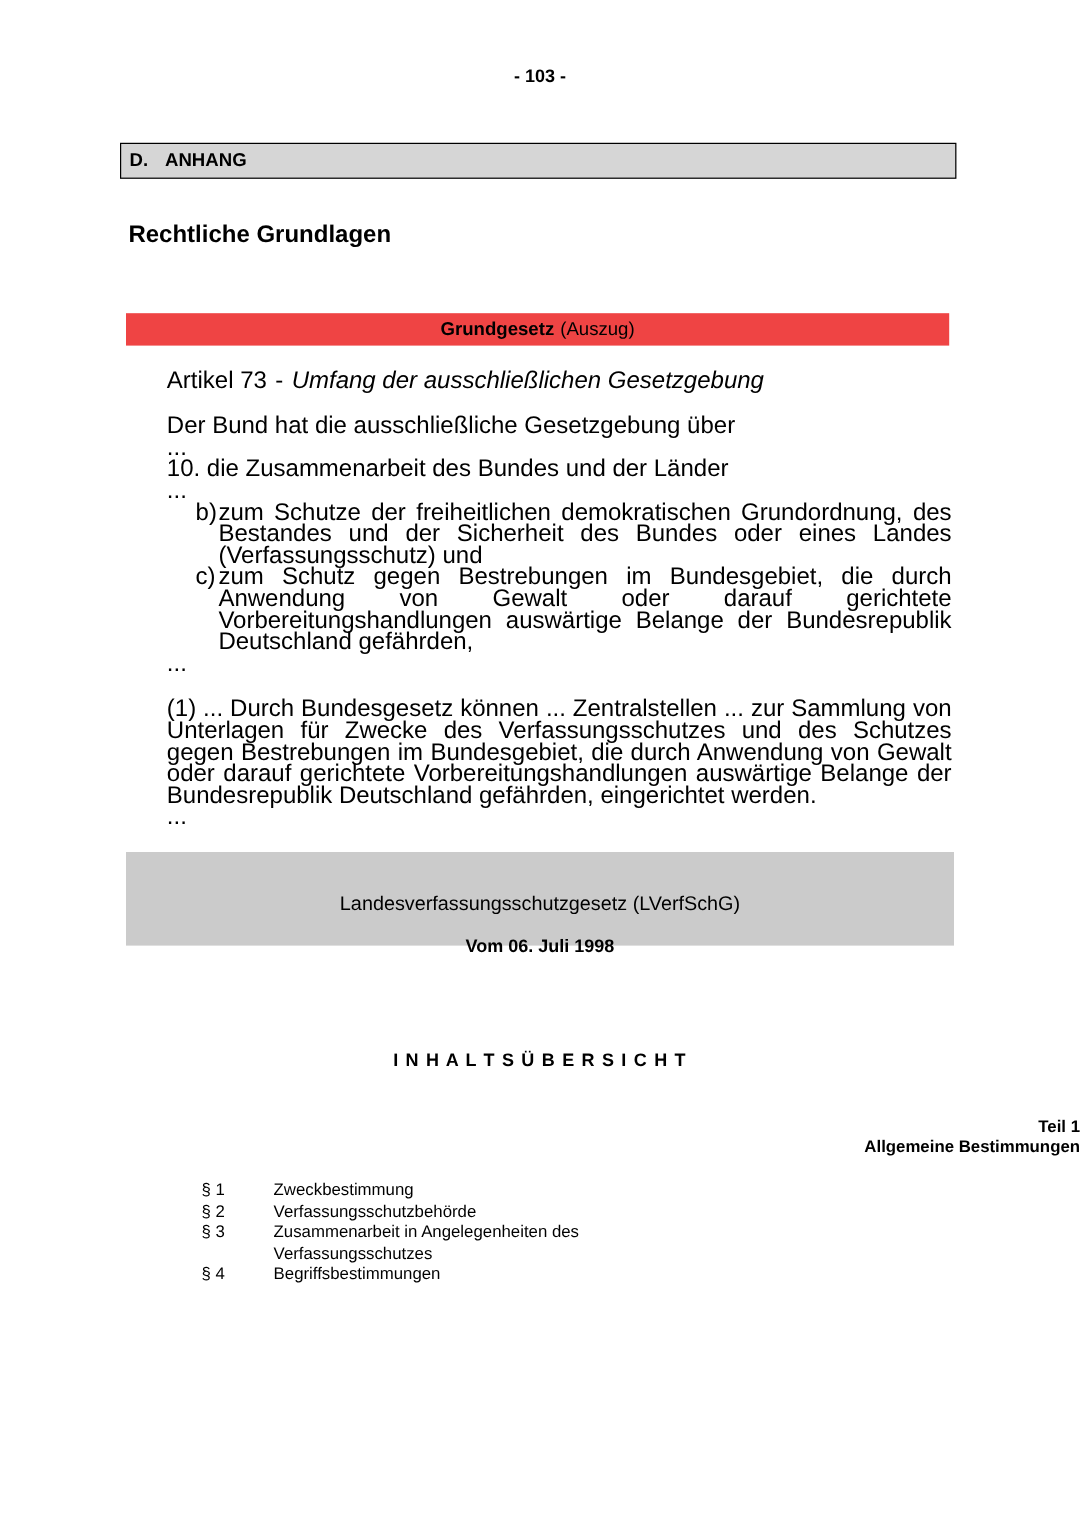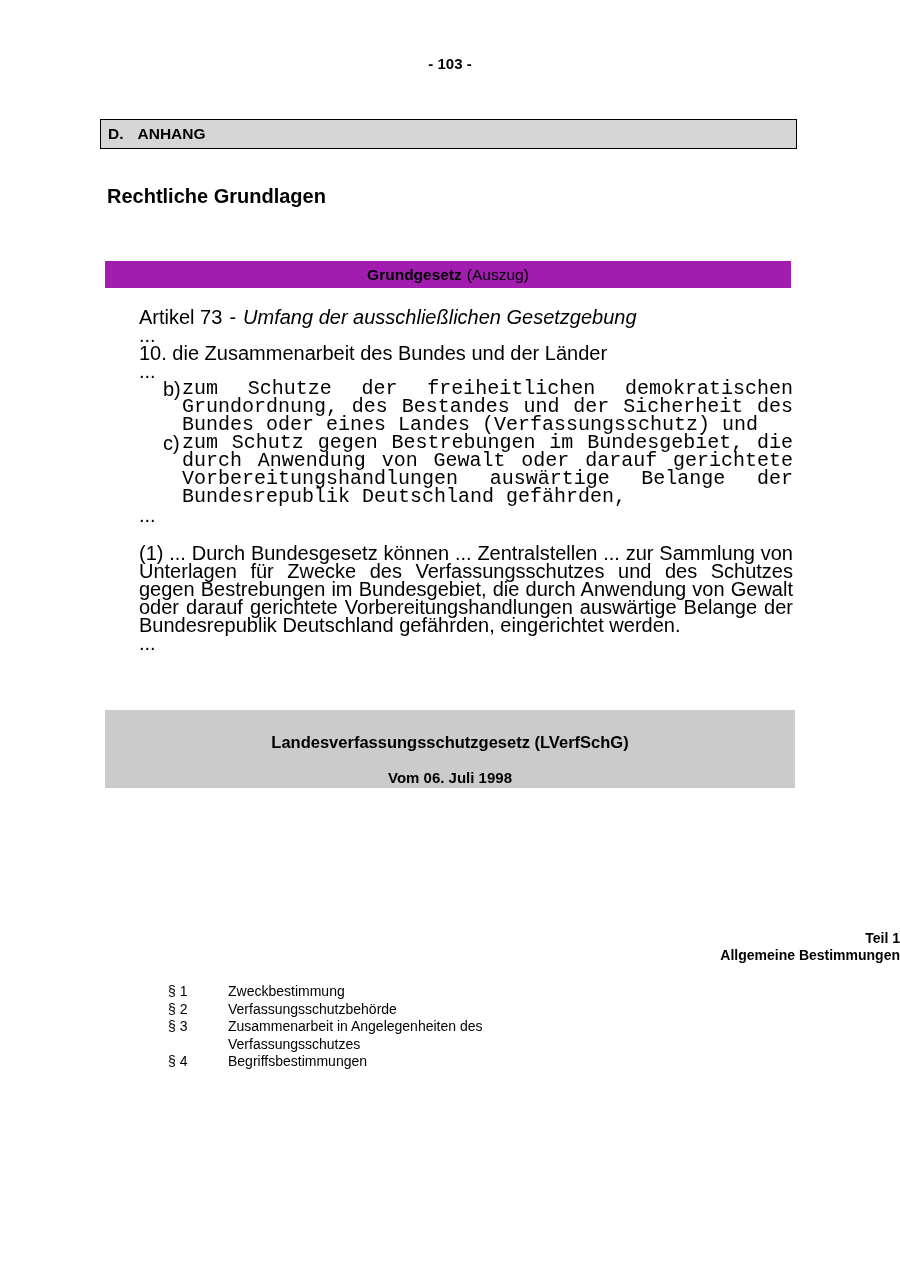--- a/index.html
+++ b/index.html
@@ -36,50 +36,50 @@
   .section-title {
     position: absolute;
     top: 185px; left: 107px;
     font-weight: bold;
     font-size: 20px;
   }
   .gg-banner {
     position: absolute;
     top: 261px; left: 105px;
     width: 686px; height: 27px;
-    background: #a21caf;
+    background: #ef4444;
     display: flex;
     align-items: center;
     justify-content: center;
     font-size: 15.5px;
   }
   .gg-banner .bold { font-weight: bold; }
   .gg-banner .rest { margin-left: 5px; }
   .body-col {
     position: absolute;
     top: 308px; left: 139px;
     width: 654px;
     font-size: 20px;
     line-height: 18px;
   }
   .artikel-line .sep { margin: 0 7px; }
   .artikel-line .it { font-style: italic; }
   .gap { margin-top: 20px; }
   .just { text-align: justify; }
   .sub-item { display: flex; padding-left: 24px; }
   .sub-label { flex: 0 0 19px; width: 19px; }
-  .sub-text { flex: 1; text-align: justify; font-family: Liberation Mono, monospace; }
+  .sub-text { flex: 1; text-align: justify; }
   .lv-block {
     position: absolute;
     top: 710px; left: 105px;
     width: 690px; height: 78px;
     background: #cbcbcb;
     text-align: center;
   }
-  .lv-title { padding-top: 23px; font-weight: bold; font-size: 16.5px; }
+  .lv-title { padding-top: 34px; font-weight: normal; font-size: 16.5px; }
   .lv-date { margin-top: 17px; font-weight: bold; font-size: 15px; }
   .toc-heading {
     position: absolute;
     top: 875px; left: 0; width: 100%;
     text-align: center;
     font-weight: bold;
     font-size: 15px;
     letter-spacing: 1px;
   }
   .teil {
@@ -119,20 +119,21 @@
     <span class="bold">Grundgesetz</span>
     <span class="rest">(Auszug)</span>
   </div>
 
   <div class="body-col">
 
     <div class="artikel-line">
       <span>Artikel 73</span><span class="sep">-</span><span class="it">Umfang der ausschließlichen Gesetzgebung</span>
     </div>
 
+    <div class="gap">Der Bund hat die ausschließliche Gesetzgebung über</div>
     <div>...</div>
     <div>10. die Zusammenarbeit des Bundes und der Länder</div>
     <div>...</div>
 
     <div class="sub-item">
       <span class="sub-label">b)</span>
       <div class="sub-text">zum Schutze der freiheitlichen demokratischen Grundordnung, des Bestandes und der Sicherheit des Bundes oder eines Landes (Verfassungsschutz) und</div>
     </div>
 
     <div class="sub-item">
@@ -146,20 +147,21 @@
     <div class="just gap">(1) ... Durch Bundesgesetz können ... Zentralstellen ... zur Sammlung von Unterlagen für Zwecke des Verfassungsschutzes und des Schutzes gegen Bestrebungen im Bundesgebiet, die durch Anwendung von Gewalt oder darauf gerichtete Vorbereitungshandlungen auswärtige Belange der Bundesrepublik Deutschland gefährden, eingerichtet werden.</div>
     <div>...</div>
 
   </div>
 
   <div class="lv-block">
     <div class="lv-title">Landesverfassungsschutzgesetz (LVerfSchG)</div>
     <div class="lv-date">Vom 06. Juli 1998</div>
   </div>
 
+  <div class="toc-heading">I N H A L T S Ü B E R S I C H T</div>
 
   <div class="teil">
     <div>Teil 1</div>
     <div>Allgemeine Bestimmungen</div>
   </div>
 
   <div class="toc-list">
     <div class="toc-row">
       <span class="toc-num">§ 1</span>
       <span class="toc-label">Zweckbestimmung</span>

